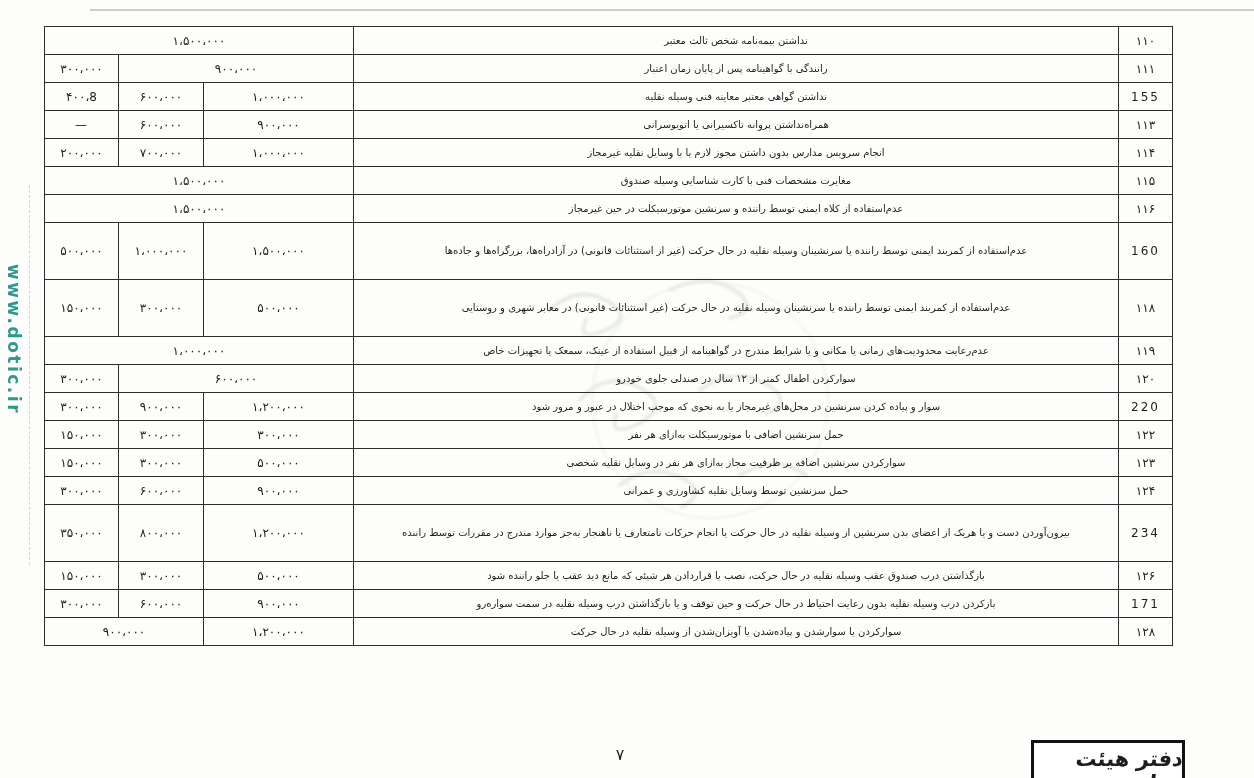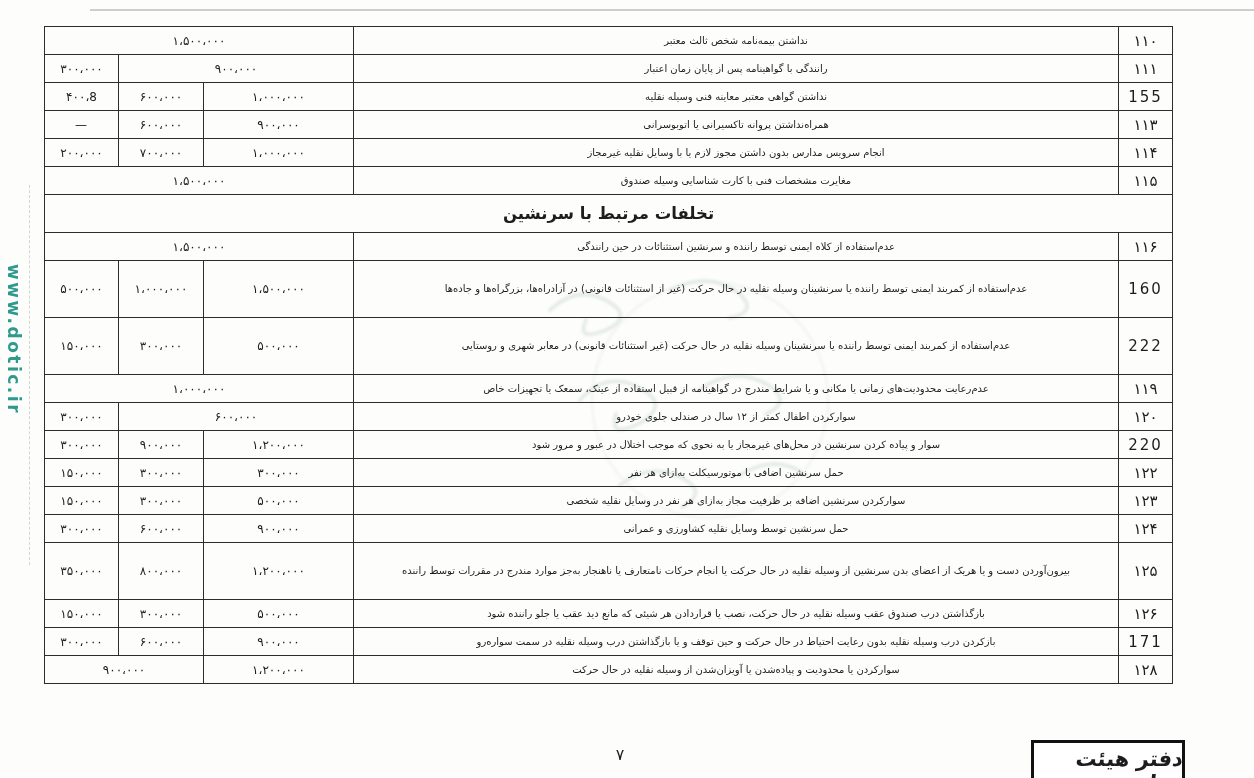--- a/index.html
+++ b/index.html
@@ -32,21 +32,21 @@
   }
   table.fines td{
     border:1.5px solid #2c2c2c;
     padding:2px 6px;vertical-align:middle;text-align:center;
   }
   tr.section-row td{
     font-weight:bold;font-size:16.5px;height:33px;letter-spacing:.2px;
   }
   tr.fine-row{height:28px;}
   tr.fine-row.tall{height:57px;}
-  td.no{font-size:15px;letter-spacing:2px;}
+  td.no{font-size:12px;letter-spacing:2px;}
   td.desc{font-size:10px;line-height:1.55;}
   td.amt{font-size:12px;direction:ltr;unicode-bidi:embed;letter-spacing:1px;margin-top:12px;}
 
   
   .page-number{position:absolute;left:598px;top:745px;width:44px;text-align:center;font-size:16px;z-index:2;}
 
   
   .gov-stamp{
     position:absolute;left:1031px;top:740px;width:148px;height:52px;z-index:3;
     border:3px solid #111;background:rgba(255,255,255,.85);
@@ -117,37 +117,34 @@
         <td class="desc">انجام سرویس مدارس بدون داشتن مجوز لازم یا با وسایل نقلیه غیرمجاز</td>
         <td class="amt">۱،۰۰۰،۰۰۰</td>
         <td class="amt">۷۰۰،۰۰۰</td>
         <td class="amt">۲۰۰،۰۰۰</td>
       </tr>
       <tr class="fine-row">
         <td class="no">۱۱۵</td>
         <td class="desc">مغایرت مشخصات فنی با کارت شناسایی وسیله صندوق</td>
         <td class="amt" colspan="3">۱،۵۰۰،۰۰۰</td>
       </tr>
-      <tr class="section-row">
-        <td class="" colspan="5">تخلفات مرتبط با سرنشین</td>
-      </tr>
       <tr class="fine-row">
         <td class="no">۱۱۶</td>
-        <td class="desc">عدم‌استفاده از کلاه ایمنی توسط راننده و سرنشین استثنائات در حین رانندگی</td>
+        <td class="desc">عدم‌استفاده از کلاه ایمنی توسط راننده و سرنشین موتورسیکلت در حین غیرمجاز</td>
         <td class="amt" colspan="3">۱،۵۰۰،۰۰۰</td>
       </tr>
       <tr class="fine-row tall">
         <td class="no">160</td>
         <td class="desc">عدم‌استفاده از کمربند ایمنی توسط راننده یا سرنشینان وسیله نقلیه در حال حرکت (غیر از استثنائات قانونی) در آزادراه‌ها، بزرگراه‌ها و جاده‌ها</td>
         <td class="amt">۱،۵۰۰،۰۰۰</td>
         <td class="amt">۱،۰۰۰،۰۰۰</td>
         <td class="amt">۵۰۰،۰۰۰</td>
       </tr>
       <tr class="fine-row tall">
-        <td class="no">222</td>
+        <td class="no">۱۱۸</td>
         <td class="desc">عدم‌استفاده از کمربند ایمنی توسط راننده یا سرنشینان وسیله نقلیه در حال حرکت (غیر استثنائات قانونی) در معابر شهری و روستایی</td>
         <td class="amt">۵۰۰،۰۰۰</td>
         <td class="amt">۳۰۰،۰۰۰</td>
         <td class="amt">۱۵۰،۰۰۰</td>
       </tr>
       <tr class="fine-row">
         <td class="no">۱۱۹</td>
         <td class="desc">عدم‌رعایت محدودیت‌های زمانی یا مکانی و یا شرایط مندرج در گواهینامه از قبیل استفاده از عینک، سمعک یا تجهیزات خاص</td>
         <td class="amt" colspan="3">۱،۰۰۰،۰۰۰</td>
       </tr>
@@ -179,21 +176,21 @@
         <td class="amt">۱۵۰،۰۰۰</td>
       </tr>
       <tr class="fine-row">
         <td class="no">۱۲۴</td>
         <td class="desc">حمل سرنشین توسط وسایل نقلیه کشاورزی و عمرانی</td>
         <td class="amt">۹۰۰،۰۰۰</td>
         <td class="amt">۶۰۰،۰۰۰</td>
         <td class="amt">۳۰۰،۰۰۰</td>
       </tr>
       <tr class="fine-row tall">
-        <td class="no">۱۲۵</td>
+        <td class="no">234</td>
         <td class="desc">بیرون‌آوردن دست و یا هریک از اعضای بدن سرنشین از وسیله نقلیه در حال حرکت یا انجام حرکات نامتعارف یا ناهنجار به‌جز موارد مندرج در مقررات توسط راننده</td>
         <td class="amt">۱،۲۰۰،۰۰۰</td>
         <td class="amt">۸۰۰،۰۰۰</td>
         <td class="amt">۳۵۰،۰۰۰</td>
       </tr>
       <tr class="fine-row">
         <td class="no">۱۲۶</td>
         <td class="desc">بازگذاشتن درب صندوق عقب وسیله نقلیه در حال حرکت، نصب یا قراردادن هر شیئی که مانع دید عقب یا جلو راننده شود</td>
         <td class="amt">۵۰۰،۰۰۰</td>
         <td class="amt">۳۰۰،۰۰۰</td>
@@ -201,21 +198,21 @@
       </tr>
       <tr class="fine-row">
         <td class="no">171</td>
         <td class="desc">بازکردن درب وسیله نقلیه بدون رعایت احتیاط در حال حرکت و حین توقف و یا بازگذاشتن درب وسیله نقلیه در سمت سواره‌رو</td>
         <td class="amt">۹۰۰،۰۰۰</td>
         <td class="amt">۶۰۰،۰۰۰</td>
         <td class="amt">۳۰۰،۰۰۰</td>
       </tr>
       <tr class="fine-row">
         <td class="no">۱۲۸</td>
-        <td class="desc">سوارکردن یا محدودیت و پیاده‌شدن یا آویزان‌شدن از وسیله نقلیه در حال حرکت</td>
+        <td class="desc">سوارکردن یا سوارشدن و پیاده‌شدن یا آویزان‌شدن از وسیله نقلیه در حال حرکت</td>
         <td class="amt">۱،۲۰۰،۰۰۰</td>
         <td class="amt" colspan="2">۹۰۰،۰۰۰</td>
       </tr>
     </tbody>
 </table>
 
 <div class="page-number">۷</div>
 <div class="gov-stamp">
   <span>دفتر هیئت دولت</span>
 </div>

